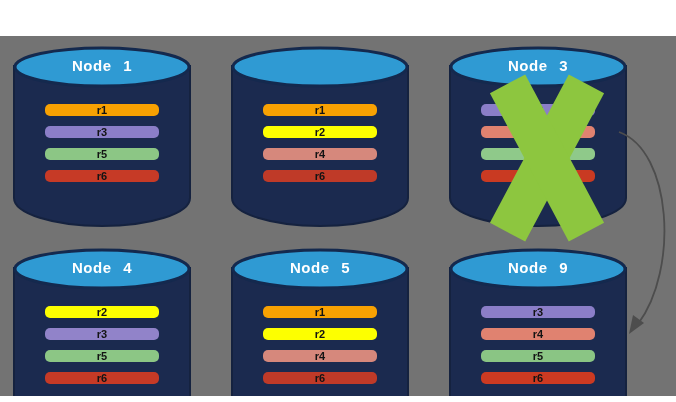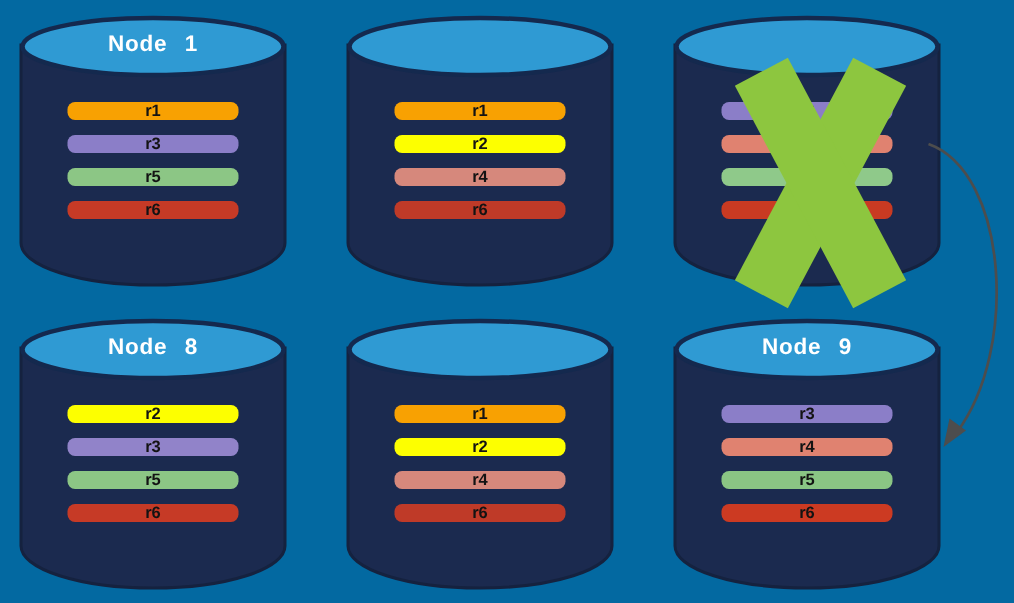--- a/index.html
+++ b/index.html
@@ -1,17 +1,17 @@
 <!DOCTYPE html>
 <html><head>
 <meta charset="utf-8">
 <style>
   html,body{margin:0;padding:0;background:#ffffff;}
   body{font-family:"Liberation Sans","DejaVu Sans",sans-serif;}
-  #canvas{position:relative;width:676px;height:402px;background:#0369a1;overflow:hidden;}
+  #canvas{position:relative;width:676px;height:360px;background:#737373;overflow:hidden;margin-top:36px;}
 
   #nodes{
     position:absolute;left:12px;top:10px;
     display:grid;
     grid-template-columns:repeat(3,180px);
     grid-auto-rows:182px;
     column-gap:38px;row-gap:20px;
   }
   .node{position:relative;width:180px;height:182px;}
   .cyl{position:absolute;left:0;top:0;width:180px;height:182px;display:block;}
@@ -93,20 +93,21 @@
             <span>r6</span>
           </div>
         </div>
 
     </div>
       <div class="node failed" style="--title-color: #FFFFFF;">
       <svg class="cyl" viewBox="0 0 180 182" xmlns="http://www.w3.org/2000/svg">
         <path d="M2,20 L2,152 A88,28 0 0 0 178,152 L178,20 Z" stroke-width="2" fill="#1B2A4F" stroke="#15223F"></path>
         <ellipse cx="90" cy="21" rx="87" ry="19" stroke-width="3" fill="#2F9AD3" stroke="#14294E"></ellipse>
       </svg>
+      <div class="node-title">Node 3</div>
       <div class="rows">
           <div class="row" style="background: rgb(139, 126, 200);">
             <span>r3</span>
           </div>
           <div class="row" style="background: rgb(224, 130, 112);">
             <span></span>
           </div>
           <div class="row" style="background: rgb(143, 201, 138);">
             <span></span>
           </div>
@@ -119,21 +120,21 @@
           <rect x="-20" y="-84" width="40" height="168" transform="rotate(28)"></rect>
           <rect x="-20" y="-84" width="40" height="168" transform="rotate(-28)"></rect>
         </g>
       </svg>
     </div>
       <div class="node" style="--title-color: #FFFFFF;">
       <svg class="cyl" viewBox="0 0 180 182" xmlns="http://www.w3.org/2000/svg">
         <path d="M2,20 L2,152 A88,28 0 0 0 178,152 L178,20 Z" stroke-width="2" fill="#1B2A4F" stroke="#15223F"></path>
         <ellipse cx="90" cy="21" rx="87" ry="19" stroke-width="3" fill="#2F9AD3" stroke="#14294E"></ellipse>
       </svg>
-      <div class="node-title">Node 8</div>
+      <div class="node-title">Node 4</div>
       <div class="rows">
           <div class="row" style="background: rgb(253, 255, 0);">
             <span>r2</span>
           </div>
           <div class="row" style="background: rgb(145, 131, 201);">
             <span>r3</span>
           </div>
           <div class="row" style="background: rgb(140, 198, 133);">
             <span>r5</span>
           </div>
@@ -141,20 +142,21 @@
             <span>r6</span>
           </div>
         </div>
 
     </div>
       <div class="node" style="--title-color: #FFFFFF;">
       <svg class="cyl" viewBox="0 0 180 182" xmlns="http://www.w3.org/2000/svg">
         <path d="M2,20 L2,152 A88,28 0 0 0 178,152 L178,20 Z" stroke-width="2" fill="#1B2A4F" stroke="#15223F"></path>
         <ellipse cx="90" cy="21" rx="87" ry="19" stroke-width="3" fill="#2F9AD3" stroke="#14294E"></ellipse>
       </svg>
+      <div class="node-title">Node 5</div>
       <div class="rows">
           <div class="row" style="background: rgb(248, 161, 2);">
             <span>r1</span>
           </div>
           <div class="row" style="background: rgb(253, 255, 0);">
             <span>r2</span>
           </div>
           <div class="row" style="background: rgb(214, 136, 124);">
             <span>r4</span>
           </div>

